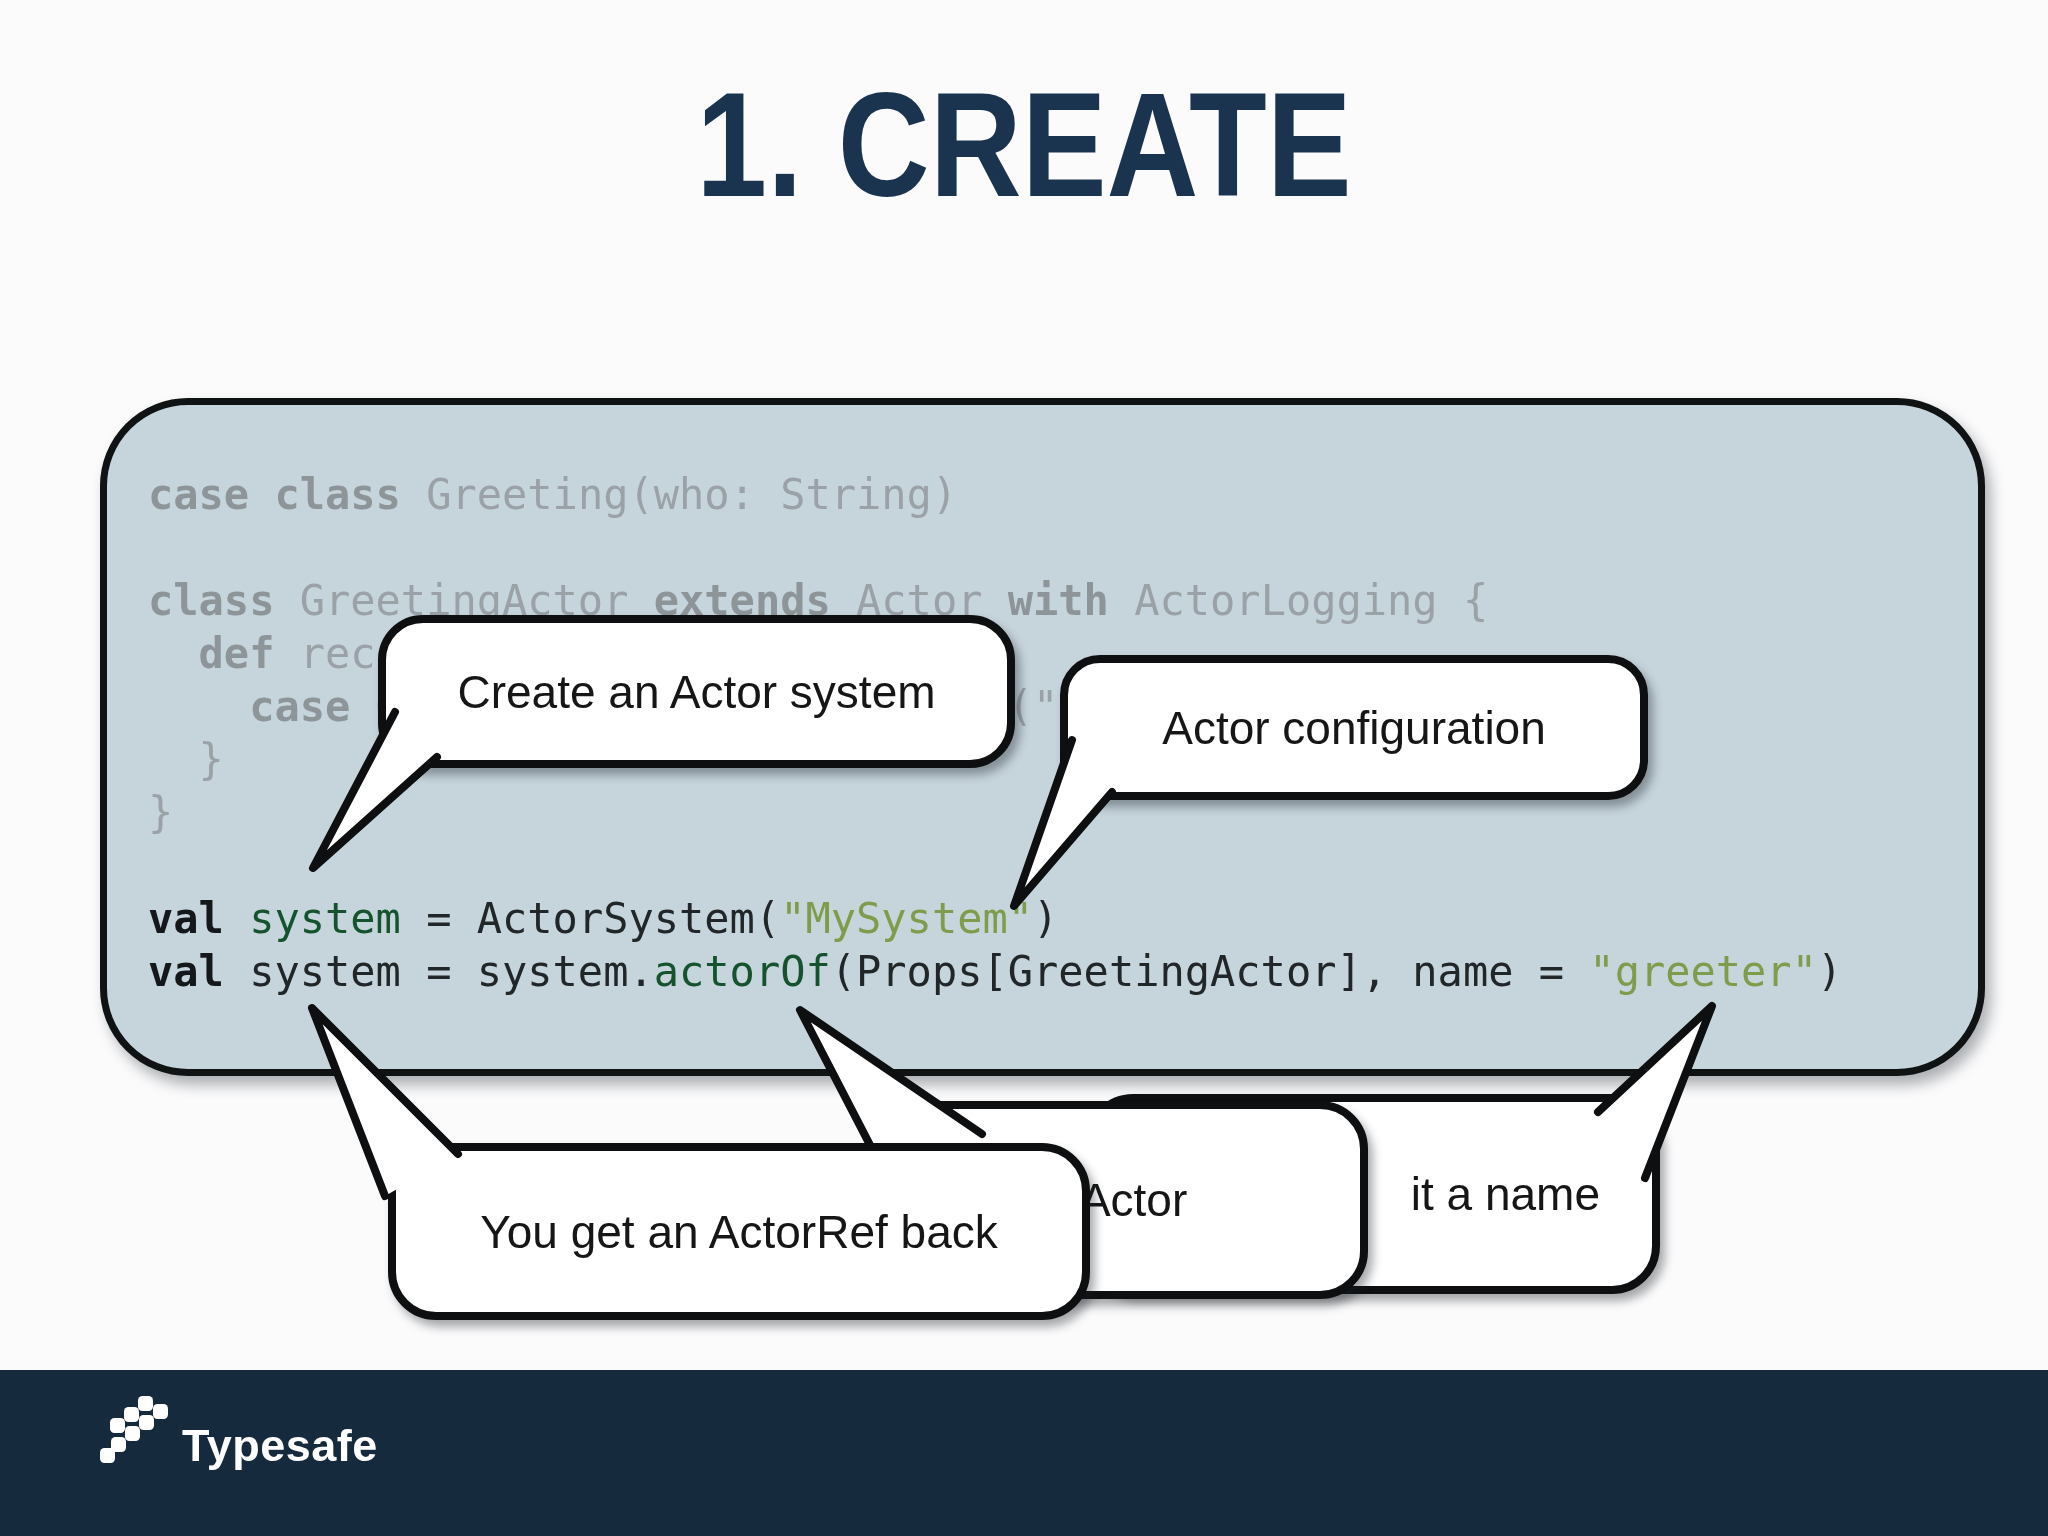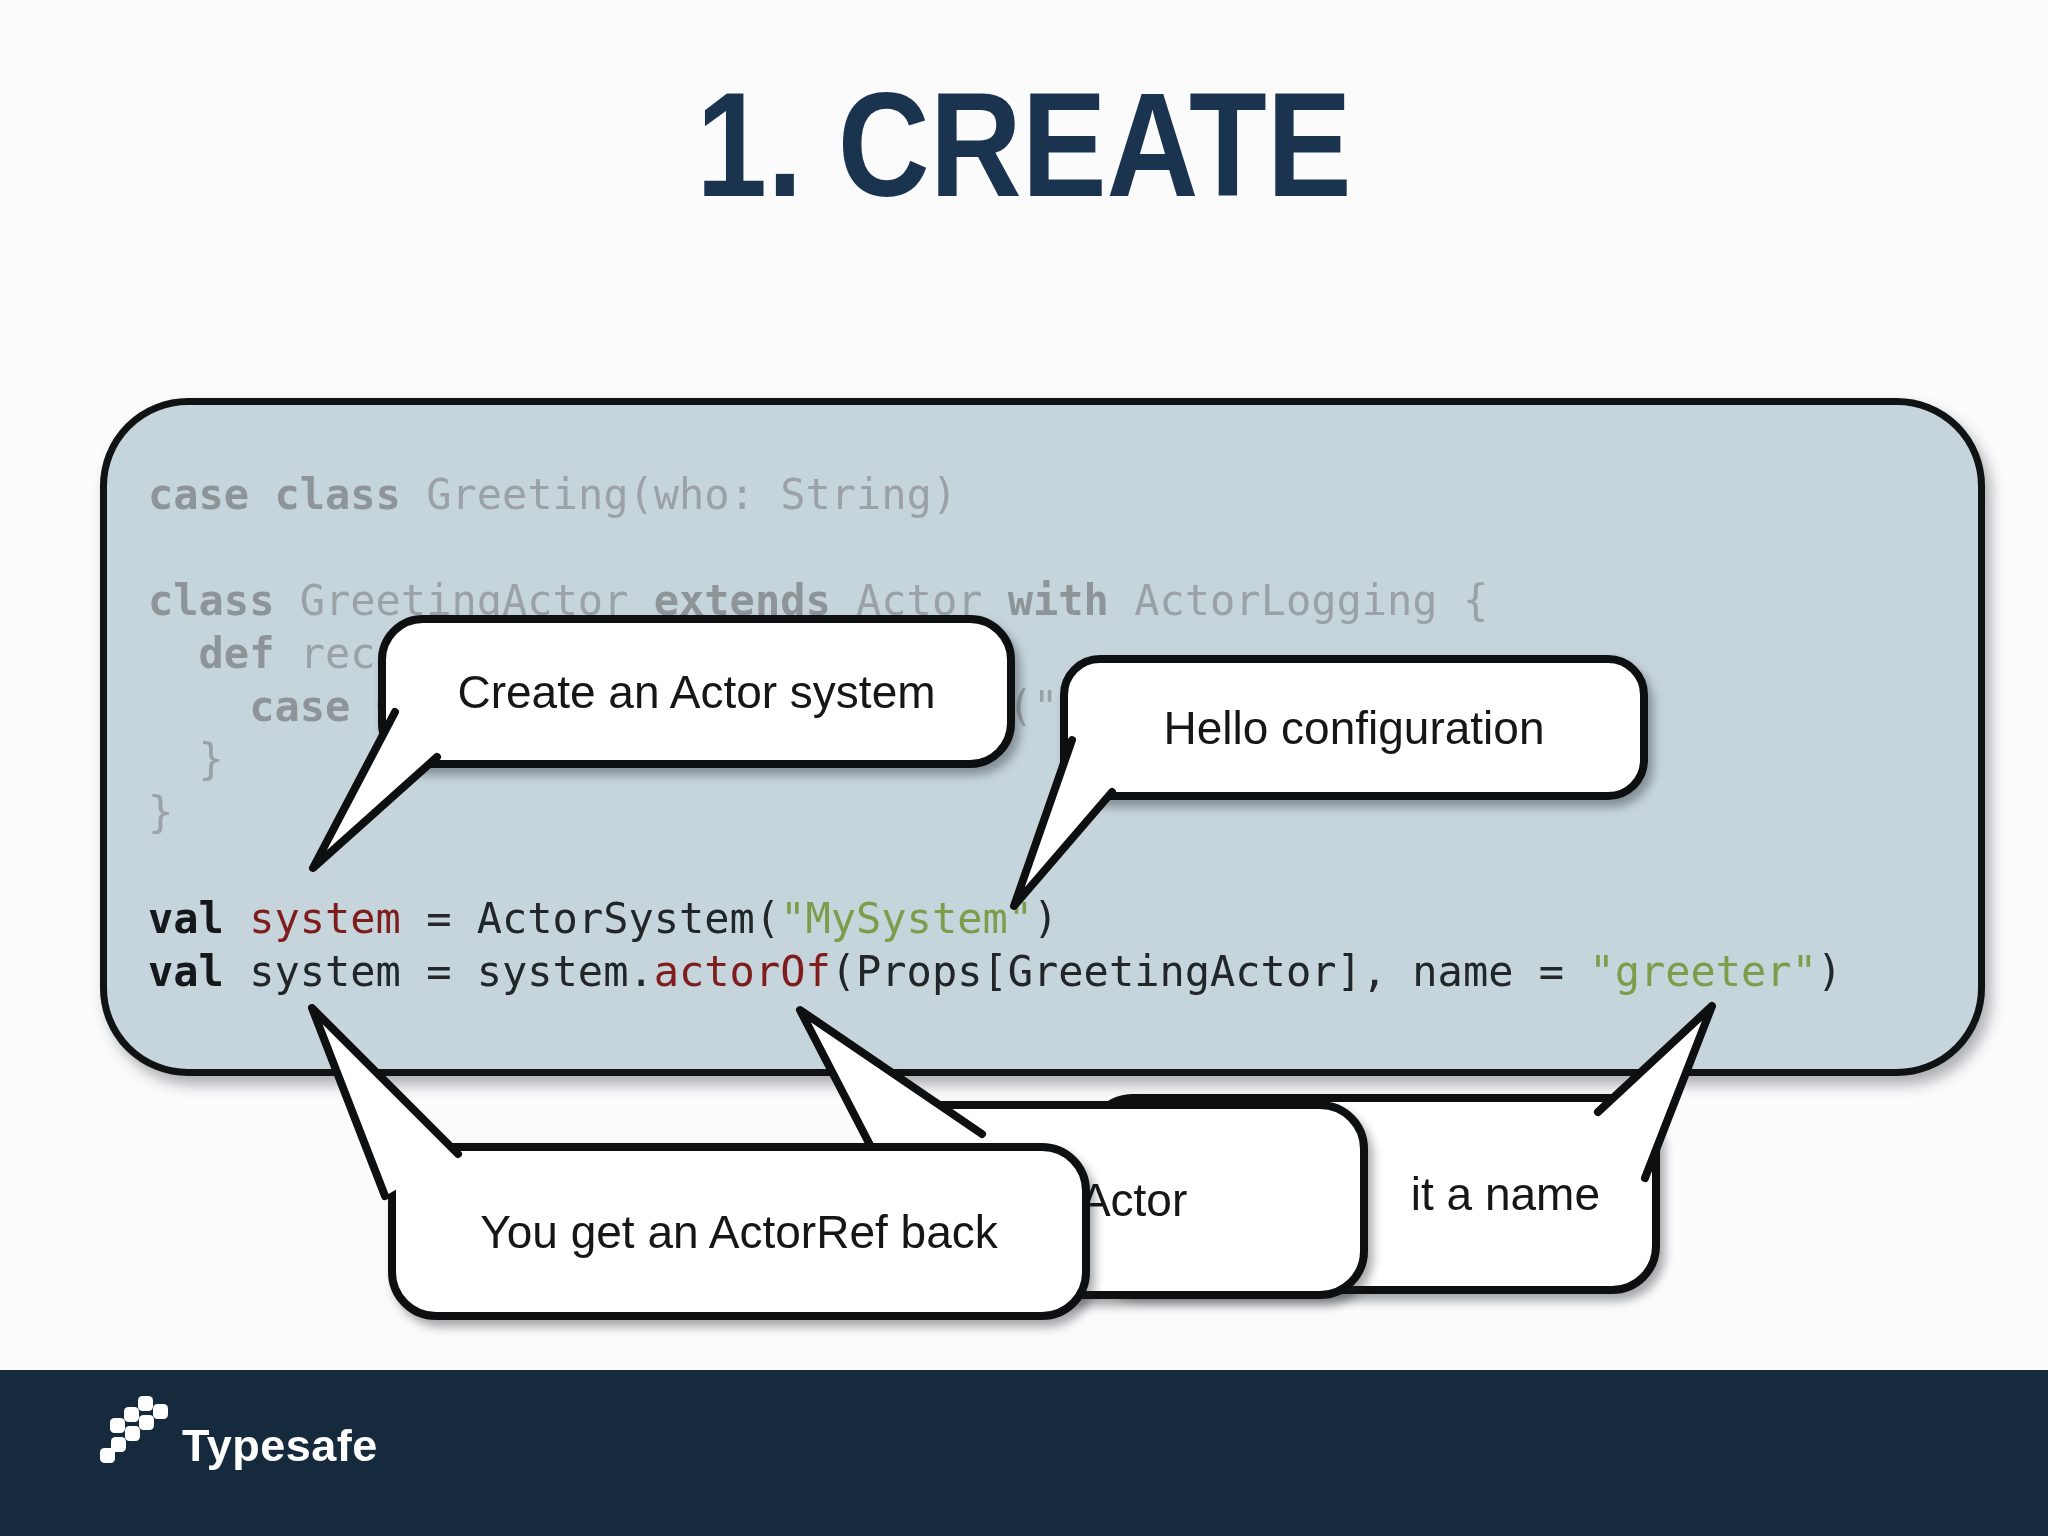--- a/index.html
+++ b/index.html
@@ -34,21 +34,21 @@
   .code-lines{
     position:absolute;left:41px;top:63px;right:10px;
     font-family:"DejaVu Sans Mono", monospace;
     font-size:42px;
   }
   .code-line{height:53px;line-height:53px;white-space:pre;}
   .s-k{color:#8d9599;font-weight:bold;}
   .s-p{color:#9aa2a7;}
   .s-K{color:#14181b;font-weight:bold;}
   .s-d{color:#212629;}
-  .s-r{color:#7f1d1d;}
+  .s-r{color:#14532d;}
   .s-g{color:#7e9d4b;}
   
   .bubble{
     position:absolute;
     box-sizing:border-box;
     background:#ffffff;
     border:8px solid #0d0f10;
     display:flex;align-items:center;justify-content:center;
     font-size:46px;color:#161616;
     box-shadow:5px 7px 10px rgba(25,32,38,.38);
@@ -101,21 +101,21 @@
   </div>
 
   <div class="bubble b1">
     <span>Create an Actor system</span>
   </div>
   <svg class="tail t1" viewBox="0 0 2048 1536">
     <path d="M 395,712 L 313,868 L 437,757"></path>
   </svg>
 
   <div class="bubble b2">
-    <span>Hello configuration</span>
+    <span>Actor configuration</span>
   </div>
   <svg class="tail t2" viewBox="0 0 2048 1536">
     <path d="M 1072,740 L 1014,906 L 1112,792"></path>
   </svg>
 
   <div class="bubble b5">
     <span>it a name</span>
   </div>
   <svg class="tail t5" viewBox="0 0 2048 1536">
     <path d="M 1598,1112 L 1712,1006 L 1645,1178"></path>

